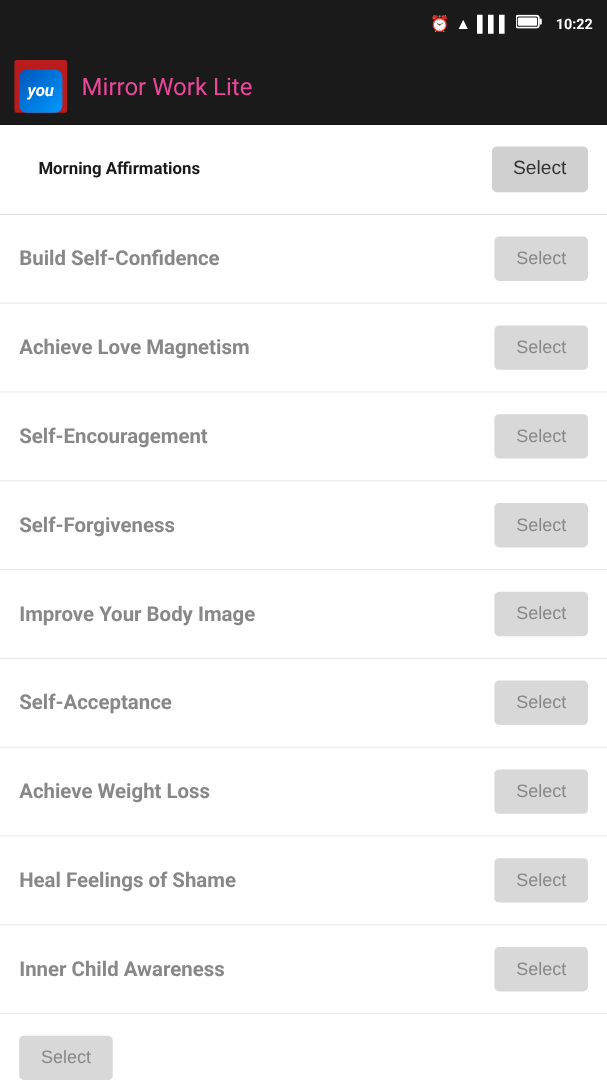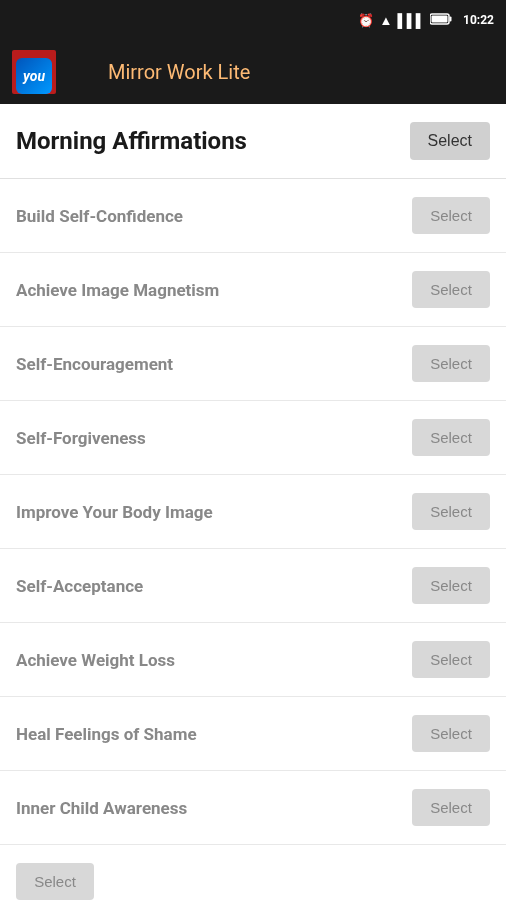--- a/index.html
+++ b/index.html
@@ -76,24 +76,23 @@
       display: flex;
       align-items: center;
       justify-content: center;
       font-size: 14px;
       color: white;
       font-style: italic;
       font-weight: bold;
     }
 
     .app-title {
-      color: #fdba74;
+      color: #ec4899;
       font-size: 20px;
       font-weight: normal;
-      margin-left: 40px;
     }
 
     
     .main-content {
       background: #ffffff;
       width: 506px;
       height: calc(900px - 104px);
       overflow-y: auto;
     }
 
@@ -101,23 +100,24 @@
     .section-header {
       display: flex;
       align-items: center;
       justify-content: space-between;
       padding: 18px 16px;
       border-bottom: 1px solid #e0e0e0;
       background: #fff;
     }
 
     .section-title {
-      font-size: 24px;
+      font-size: 14px;
       font-weight: bold;
       color: #1a1a1a;
+      margin-left: 16px;
     }
 
     .select-btn-primary {
       background: #d0d0d0;
       border: none;
       border-radius: 4px;
       padding: 10px 18px;
       font-size: 16px;
       color: #333;
       cursor: pointer;
@@ -195,21 +195,21 @@
     <span class="section-title">Morning Affirmations</span>
     <button class="select-btn-primary">Select</button>
   </div>
 
   <div id="list-container">
       <div class="list-item">
         <span class="item-label">Build Self-Confidence</span>
         <button class="select-btn">Select</button>
       </div>
       <div class="list-item">
-        <span class="item-label">Achieve Image Magnetism</span>
+        <span class="item-label">Achieve Love Magnetism</span>
         <button class="select-btn">Select</button>
       </div>
       <div class="list-item">
         <span class="item-label">Self-Encouragement</span>
         <button class="select-btn">Select</button>
       </div>
       <div class="list-item">
         <span class="item-label">Self-Forgiveness</span>
         <button class="select-btn">Select</button>
       </div>

